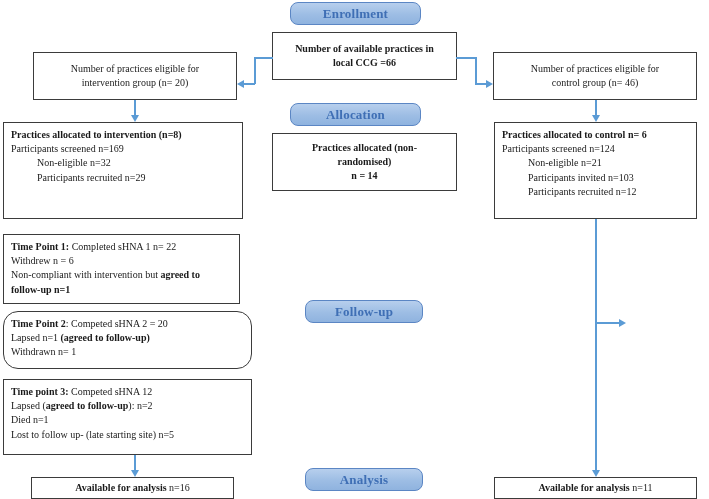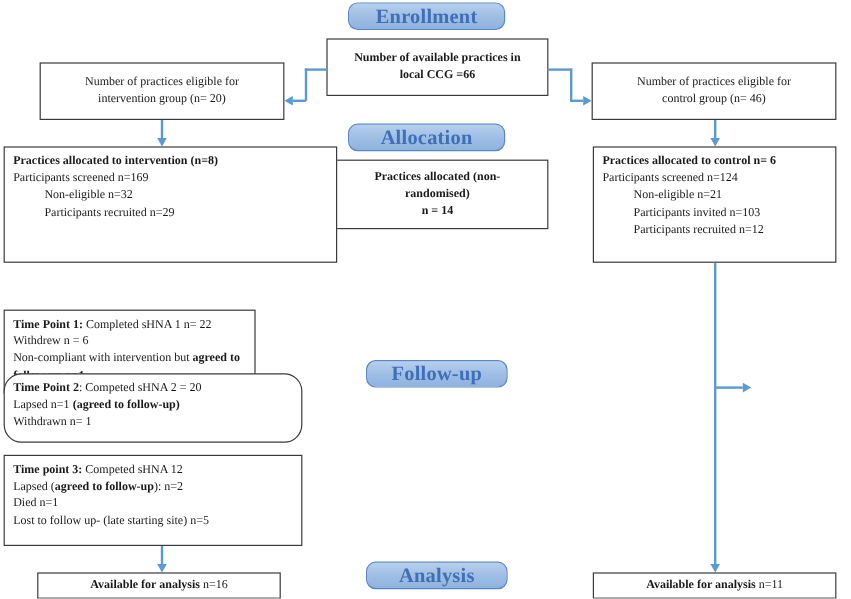--- a/index.html
+++ b/index.html
@@ -18,21 +18,21 @@
 
   
   .pill {
     position: absolute;
     box-sizing: border-box;
     background: linear-gradient(180deg, #b7cfed 0%, #9dbde4 55%, #8fb3df 100%);
     border: 1px solid #5b86c4;
     border-radius: 8px;
     color: #3f6fb5;
     font-weight: bold;
-    font-size: 17px;
+    font-size: 13px;
     letter-spacing: .2px;
     display: flex;
     align-items: center;
     justify-content: center;
     text-align: center;
   }
 
   
   .box {
     position: absolute;
@@ -142,36 +142,36 @@
   <div class="arrow down" style="left:591.5px; top:115px;"></div>
 
   <div class="box center" style="left:272px; top:133px; width:185px; height:58px;">
     <div>
       <div class="ln"><b>Practices allocated (non-</b></div>
       <div class="ln"><b>randomised)</b></div>
       <div class="ln"><b>n = 14</b></div>
     </div>
   </div>
 
-  <div class="box pad" style="left:3px; top:122px; width:278px; height:97px;">
+  <div class="box pad" style="left:3px; top:122px; width:240px; height:97px;">
     <div class="ln"><b>Practices allocated to intervention (n=8)</b></div>
     <div class="ln">Participants screened n=169</div>
     <div class="ln indent">Non-eligible n=32</div>
     <div class="ln indent">Participants recruited n=29</div>
   </div>
 
   <div class="box pad" style="left:494px; top:122px; width:203px; height:97px;">
     <div class="ln"><b>Practices allocated to control n= 6</b></div>
     <div class="ln">Participants screened n=124</div>
     <div class="ln indent">Non-eligible n=21</div>
     <div class="ln indent">Participants invited n=103</div>
     <div class="ln indent">Participants recruited n=12</div>
   </div>
 
-  <div class="box pad" style="left:3px; top:234px; width:210px; height:70px;margin-top:24px;">
+  <div class="box pad" style="left:3px; top:234px; width:237px; height:70px;">
     <div class="ln"><b>Time Point 1:</b><span> Completed sHNA 1 n= 22</span></div>
     <div class="ln">Withdrew n = 6</div>
     <div class="ln"><span>Non-compliant with intervention but </span><b>agreed to</b></div>
     <div class="ln"><b>follow-up n=1</b></div>
   </div>
 
   <div class="box pad" style="left:3px; top:311px; width:249px; height:58px;border-radius:15px;">
     <div class="ln"><b>Time Point 2</b><span>: Competed sHNA 2 = 20</span></div>
     <div class="ln"><span>Lapsed n=1 </span><b>(agreed to follow-up)</b></div>
     <div class="ln">Withdrawn n= 1</div>

